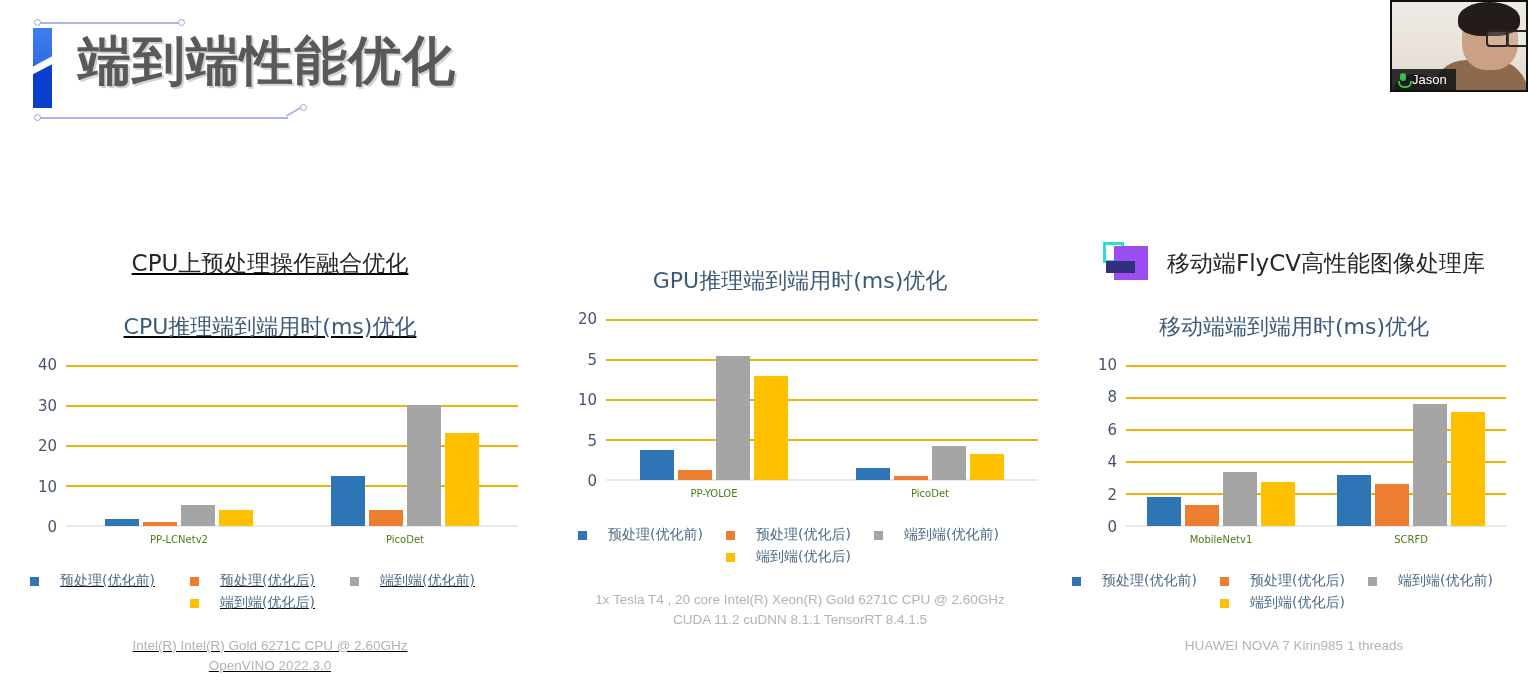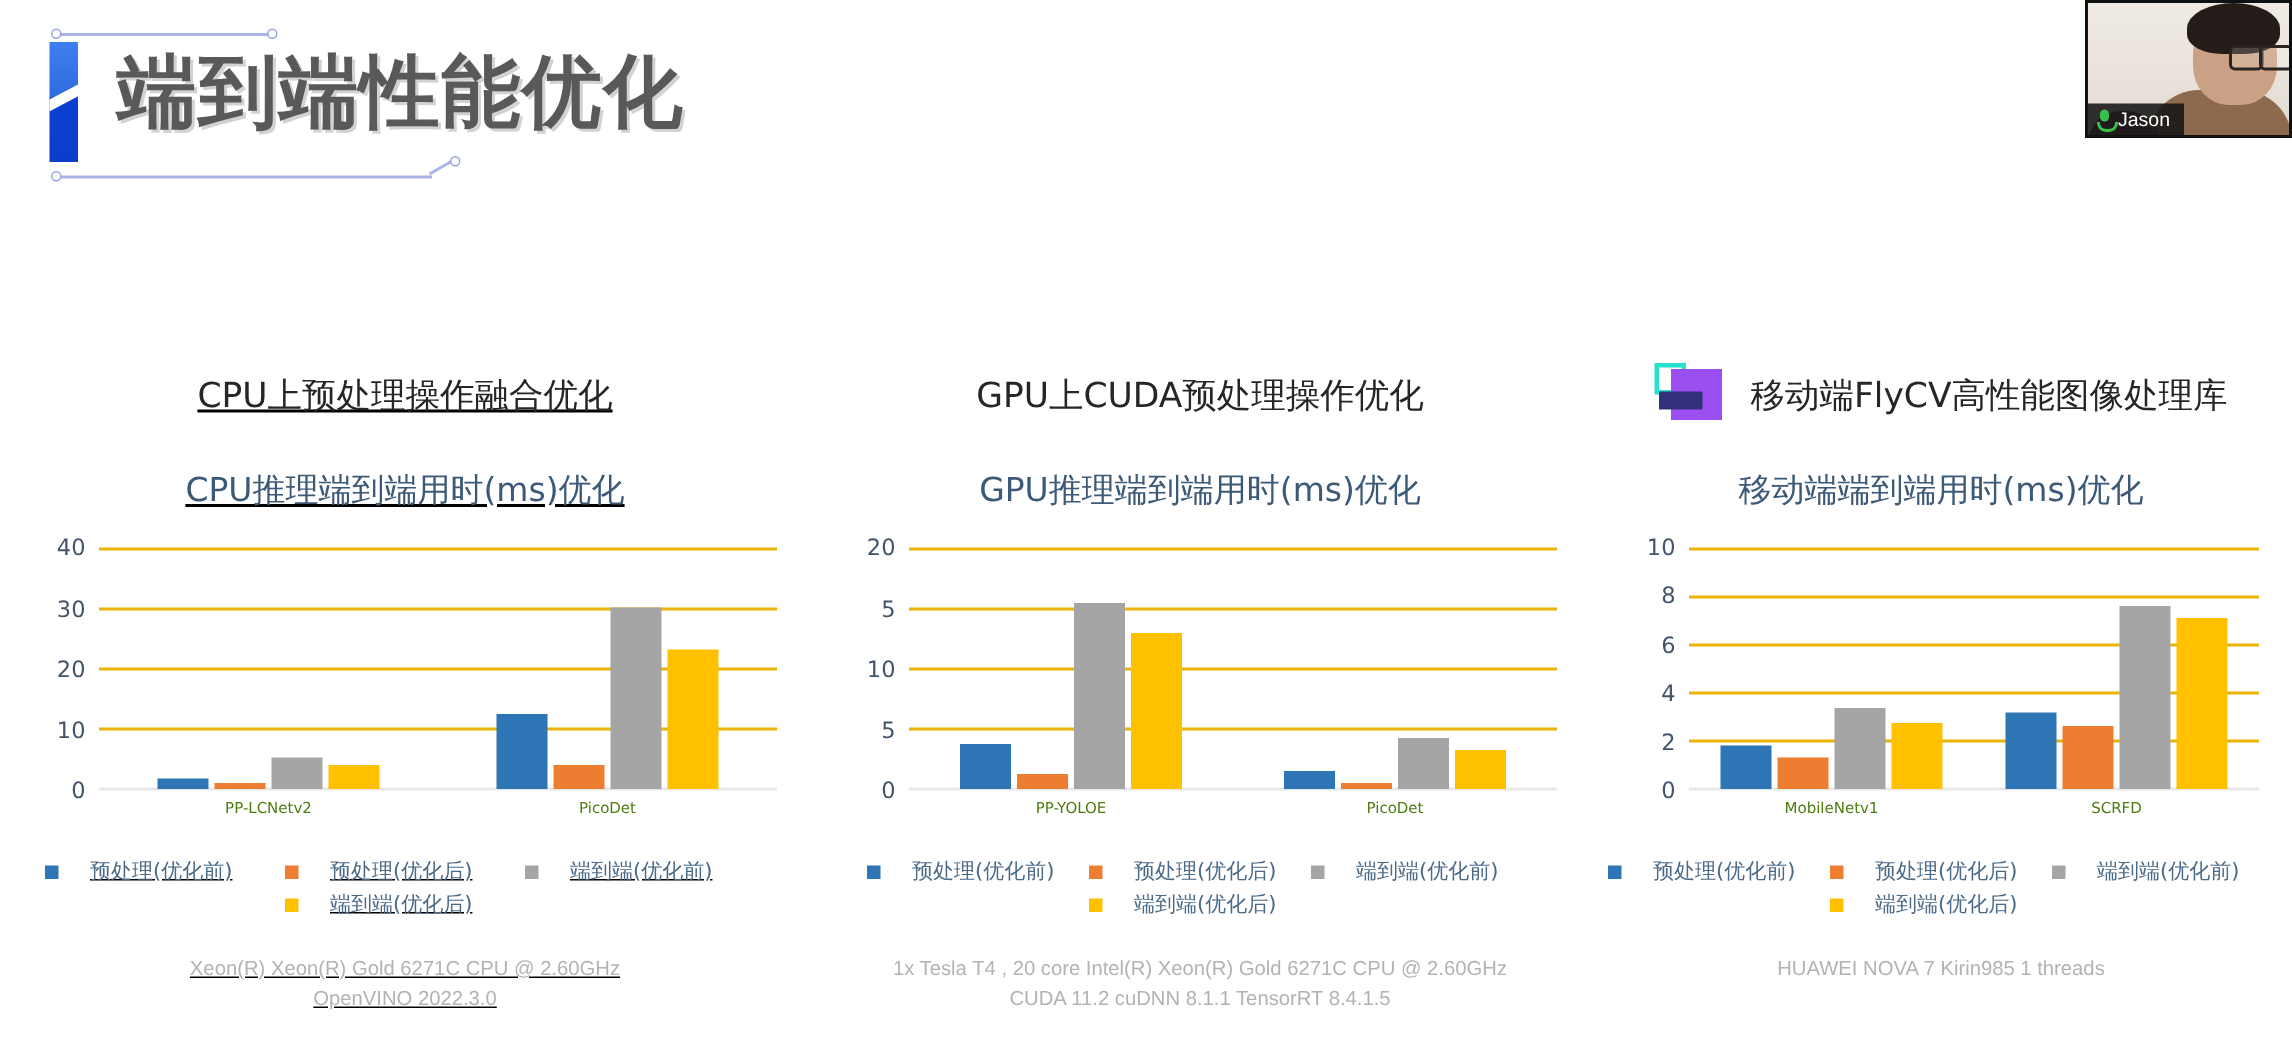--- a/index.html
+++ b/index.html
@@ -189,29 +189,26 @@
         <div class="li">
           <span class="sw" style="background: rgb(165, 165, 165);"></span>
           <span class="lt">端到端(优化前)</span>
         </div>
         <div class="li">
           <span class="sw" style="background: rgb(255, 192, 0);"></span>
           <span class="lt">端到端(优化后)</span>
         </div>
       </div>
     <div class="footnote">
-      <div>Xeon(R) Xeon(R) Gold 6271C CPU @ 2.60GHz</div>
+      <div>Intel(R) Intel(R) Gold 6271C CPU @ 2.60GHz</div>
       <div>OpenVINO 2022.3.0</div>
     </div>
   </div>
 
   <div class="col col-2">
-    <div class="col-head">
-      <span class="col-head-text">GPU上CUDA预处理操作优化</span>
-    </div>
     <div class="chart-title">GPU推理端到端用时(ms)优化</div>
     <div class="plot-wrap">
         <div class="plot">
           <div class="grid-line zero" style="top: calc(100% - 1px);">
             <div class="ytick" style="top: 100%;">0</div>
           </div>
           <div class="grid-line" style="top: calc(75% - 1px);">
             <div class="ytick" style="top: 75%;">5</div>
           </div>
           <div class="grid-line" style="top: calc(50% - 1px);">

